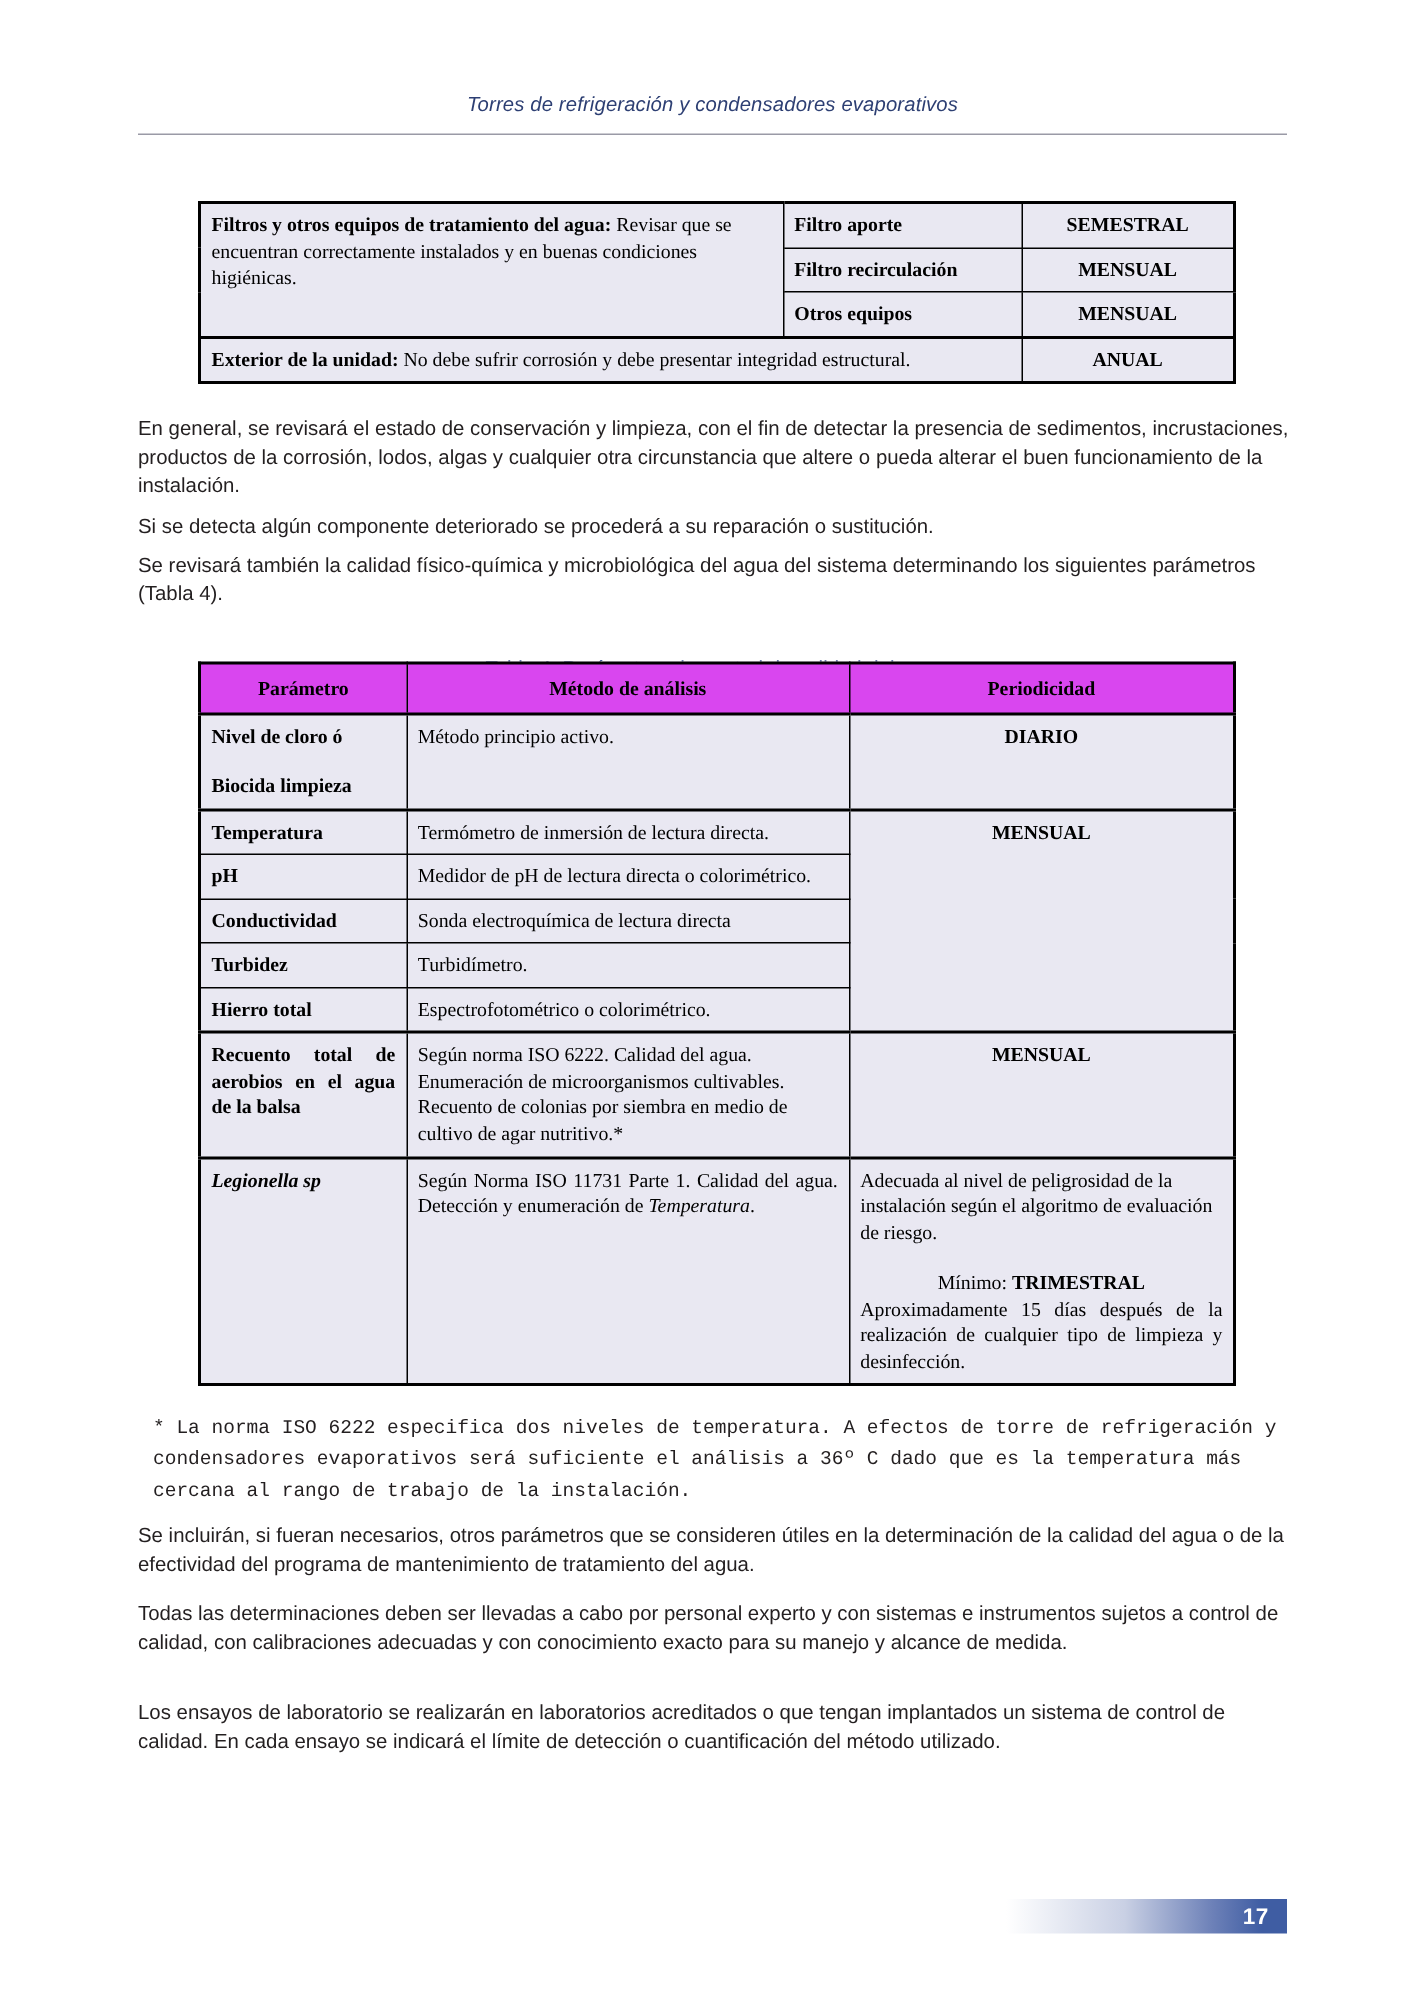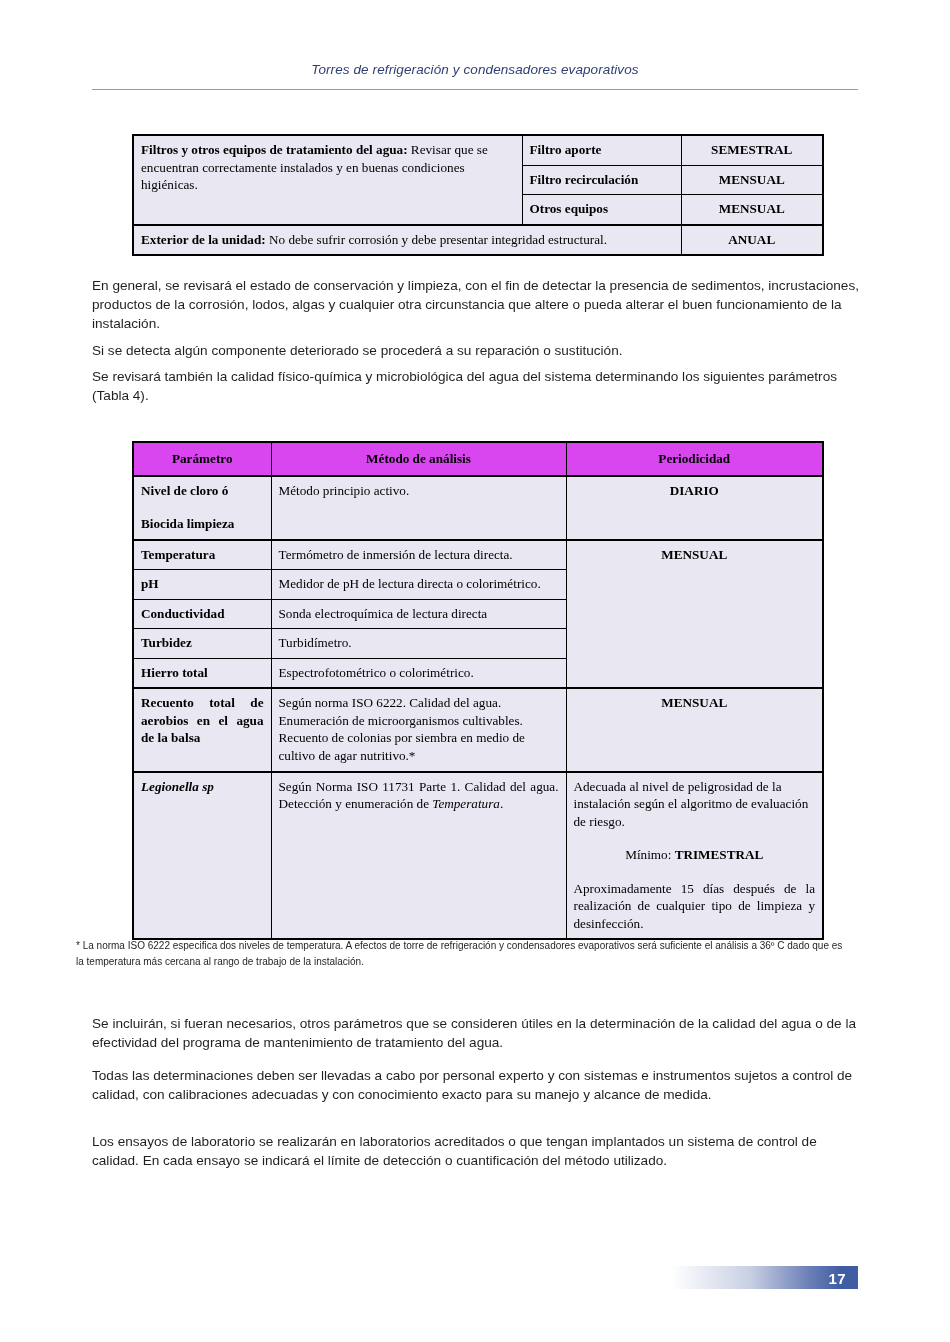--- a/index.html
+++ b/index.html
@@ -128,25 +128,25 @@
   #table-parametros th { border: 1.5px solid #000; }
   #table-parametros td { border: 1.5px solid #000; }
   #table-parametros .row-strong td,
   #table-parametros .row-strong th { border-top: 2.5px solid #000; }
 
   .gap-lines { display: block; height: 16px; }
 
   
   #footnote {
     position: absolute;
-    left: 76px;
+    left: 102px;
     top: 928px;
     width: 768px;
-    font-family: Liberation Sans, sans-serif;
-    font-size: 10px;
+    font-family: Liberation Mono, monospace;
+    font-size: 13px;
     line-height: 1.62;
     color: #231f20;
   }
 
   
   #para-incluiran { top: 1000px; }
   #para-todas     { top: 1052px; }
   #para-ensayos   { top: 1118px; }
 
   
@@ -308,21 +308,21 @@
 
       <tr class="row-strong">
         <td>
           <span class="b i">Legionella sp</span>
         </td>
         <td class="just">
           <span>Según Norma ISO 11731 Parte 1. Calidad del agua. Detección y enumeración de </span><span class="i">Temperatura</span><span>.</span>
         </td>
         <td>
           <div style="margin-bottom:16px;">Adecuada al nivel de peligrosidad de la instalación según el algoritmo de evaluación de riesgo.</div>
-          <div class="ctr" style="margin-bottom:16px;">
+          <div class="ctr" style="">
             <span>Mínimo: </span><span class="b">TRIMESTRAL</span>
           </div>
           <div class="just">Aproximadamente 15 días después de la realización de cualquier tipo de limpieza y desinfección.</div>
         </td>
       </tr>
     </tbody>
   </table>
 
   <p id="footnote">* La norma ISO 6222 especifica dos niveles de temperatura. A efectos de torre de refrigeración y condensadores evaporativos será suficiente el análisis a 36º C dado que es la temperatura más cercana al rango de trabajo de la instalación.</p>
 

